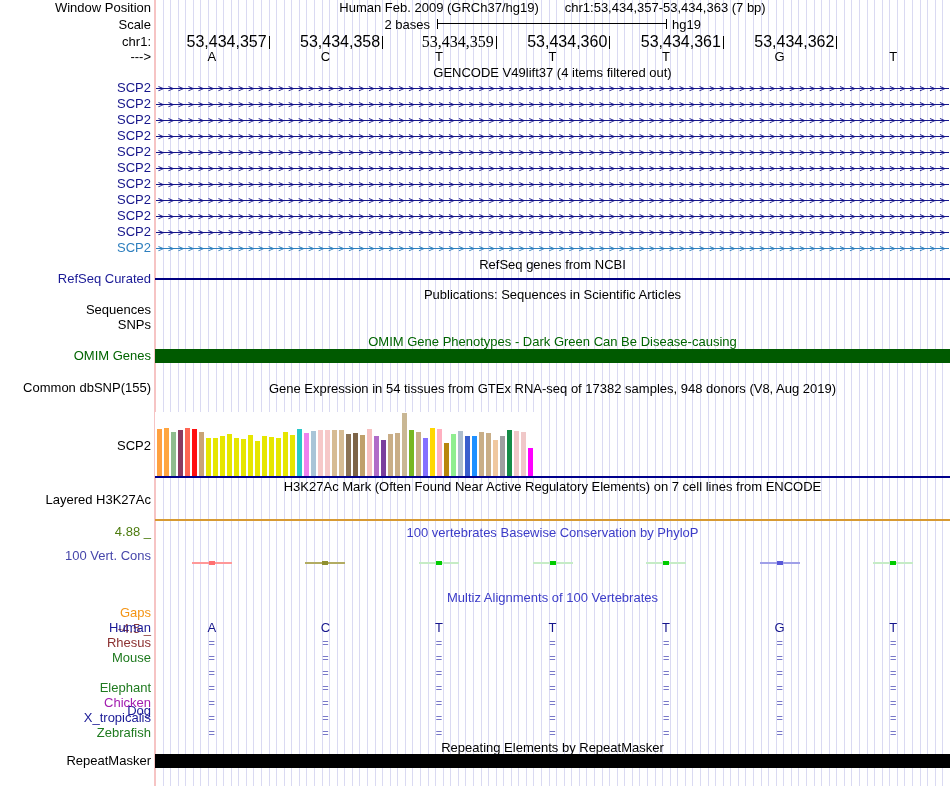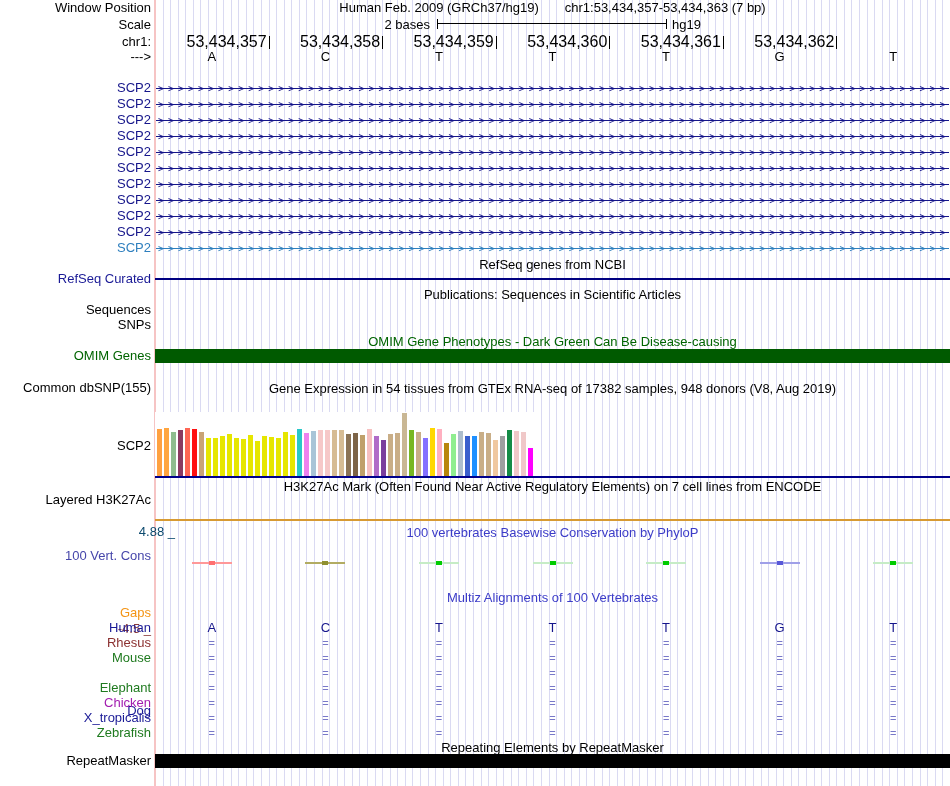--- a/index.html
+++ b/index.html
@@ -47,41 +47,42 @@
   <div class="abs" style="left:250px;top:18px;width:180px;height:14px;line-height:14px;text-align:right;">2 bases</div>
   <div class="scale-line"></div>
   <div class="abs" style="left:672px;top:18px;height:14px;line-height:14px;">hg19</div>
 
   <div class="lbl" style="top:35px">chr1:</div>
   <div id="coords">
       <div class="coordlbl" style="left:182.6px;width:84px;">53,434,357</div>
       <div class="tick" style="left:268.6px;"></div>
       <div class="coordlbl" style="left:296.1px;width:84px;">53,434,358</div>
       <div class="tick" style="left:382.1px;"></div>
-      <div class="coordlbl" style="left:409.7px;width:84px;">53,434,359</div>
+      <div class="coordlbl" style="left:409.7px;width:84px;font-family:Liberation Serif, serif;">53,434,359</div>
       <div class="tick" style="left:495.7px;"></div>
       <div class="coordlbl" style="left:523.3px;width:84px;">53,434,360</div>
       <div class="tick" style="left:609.3px;"></div>
       <div class="coordlbl" style="left:636.9px;width:84px;">53,434,361</div>
       <div class="tick" style="left:722.9px;"></div>
       <div class="coordlbl" style="left:750.4px;width:84px;">53,434,362</div>
       <div class="tick" style="left:836.4px;"></div>
     </div>
 
   <div class="lbl" style="top:50px">---&gt;</div>
   <div id="bases">
       <span class="baseletter" style="left:211.8px;">A</span>
       <span class="baseletter" style="left:325.4px;">C</span>
       <span class="baseletter" style="left:438.9px;">T</span>
       <span class="baseletter" style="left:552.5px;">T</span>
       <span class="baseletter" style="left:666.1px;">T</span>
       <span class="baseletter" style="left:779.6px;">G</span>
       <span class="baseletter" style="left:893.2px;">T</span>
     </div>
 
+  <div class="ctr" style="top:66px">GENCODE V49lift37 (4 items filtered out)</div>
   <div id="transcripts">
       <div class="lbl" style="top:81px;color:#15158A;">SCP2</div>
       <div class="arrowrow" style="top:82px;color:#15158A;">
         <span class="line"></span>
         <span class="chevs">&gt;&gt;&gt;&gt;&gt;&gt;&gt;&gt;&gt;&gt;&gt;&gt;&gt;&gt;&gt;&gt;&gt;&gt;&gt;&gt;&gt;&gt;&gt;&gt;&gt;&gt;&gt;&gt;&gt;&gt;&gt;&gt;&gt;&gt;&gt;&gt;&gt;&gt;&gt;&gt;&gt;&gt;&gt;&gt;&gt;&gt;&gt;&gt;&gt;&gt;&gt;&gt;&gt;&gt;&gt;&gt;&gt;&gt;&gt;&gt;&gt;&gt;&gt;&gt;&gt;&gt;&gt;&gt;&gt;&gt;&gt;&gt;&gt;&gt;&gt;&gt;&gt;&gt;&gt;&gt;&gt;&gt;&gt;&gt;&gt;</span>
       </div>
       <div class="lbl" style="top:97px;color:#15158A;">SCP2</div>
       <div class="arrowrow" style="top:98px;color:#15158A;">
         <span class="line"></span>
         <span class="chevs">&gt;&gt;&gt;&gt;&gt;&gt;&gt;&gt;&gt;&gt;&gt;&gt;&gt;&gt;&gt;&gt;&gt;&gt;&gt;&gt;&gt;&gt;&gt;&gt;&gt;&gt;&gt;&gt;&gt;&gt;&gt;&gt;&gt;&gt;&gt;&gt;&gt;&gt;&gt;&gt;&gt;&gt;&gt;&gt;&gt;&gt;&gt;&gt;&gt;&gt;&gt;&gt;&gt;&gt;&gt;&gt;&gt;&gt;&gt;&gt;&gt;&gt;&gt;&gt;&gt;&gt;&gt;&gt;&gt;&gt;&gt;&gt;&gt;&gt;&gt;&gt;&gt;&gt;&gt;&gt;&gt;&gt;&gt;&gt;&gt;</span>
@@ -206,21 +207,21 @@
       <div class="bar" style="left:521px;top:432px;height:44px;background:#F0C8C8;"></div>
       <div class="bar" style="left:528px;top:448px;height:28px;background:#FF00FF;"></div>
     </div>
   <div class="abs" style="left:155px;top:476px;width:795px;height:2px;background:#00008B;"></div>
 
   <div class="ctr" style="top:480px">H3K27Ac Mark (Often Found Near Active Regulatory Elements) on 7 cell lines from ENCODE</div>
   <div class="lbl" style="top:493px">Layered H3K27Ac</div>
   <div class="abs" style="left:155px;top:519px;width:795px;height:2px;background:#D79A32;"></div>
 
   <div class="ctr blue" style="top:526px">100 vertebrates Basewise Conservation by PhyloP</div>
-  <div class="lbl" style="top:525px;color:#0c4a6e;padding-left:24px;">4.88 _</div>
+  <div class="lbl" style="top:525px;color:#4d7c0f;">4.88 _</div>
   <div class="lbl slate" style="top:549px">100 Vert. Cons</div>
   <div class="lbl" style="top:574px;color:#8B3A3A;margin-top:48px;">-4.5 _</div>
   <div id="phylosegs">
       <div class="phyloseg" style="left:191.8px;width:40px;background:#FF9898;"></div>
       <div class="phylotick" style="left:208.8px;background:#FF7070;"></div>
       <div class="phyloseg" style="left:305.4px;width:40px;background:#B2AC62;"></div>
       <div class="phylotick" style="left:322.4px;background:#8F8F30;"></div>
       <div class="phyloseg" style="left:418.9px;width:40px;background:#C6ECC6;"></div>
       <div class="phylotick" style="left:435.9px;background:#00CC00;"></div>
       <div class="phyloseg" style="left:532.5px;width:40px;background:#C6ECC6;"></div>

